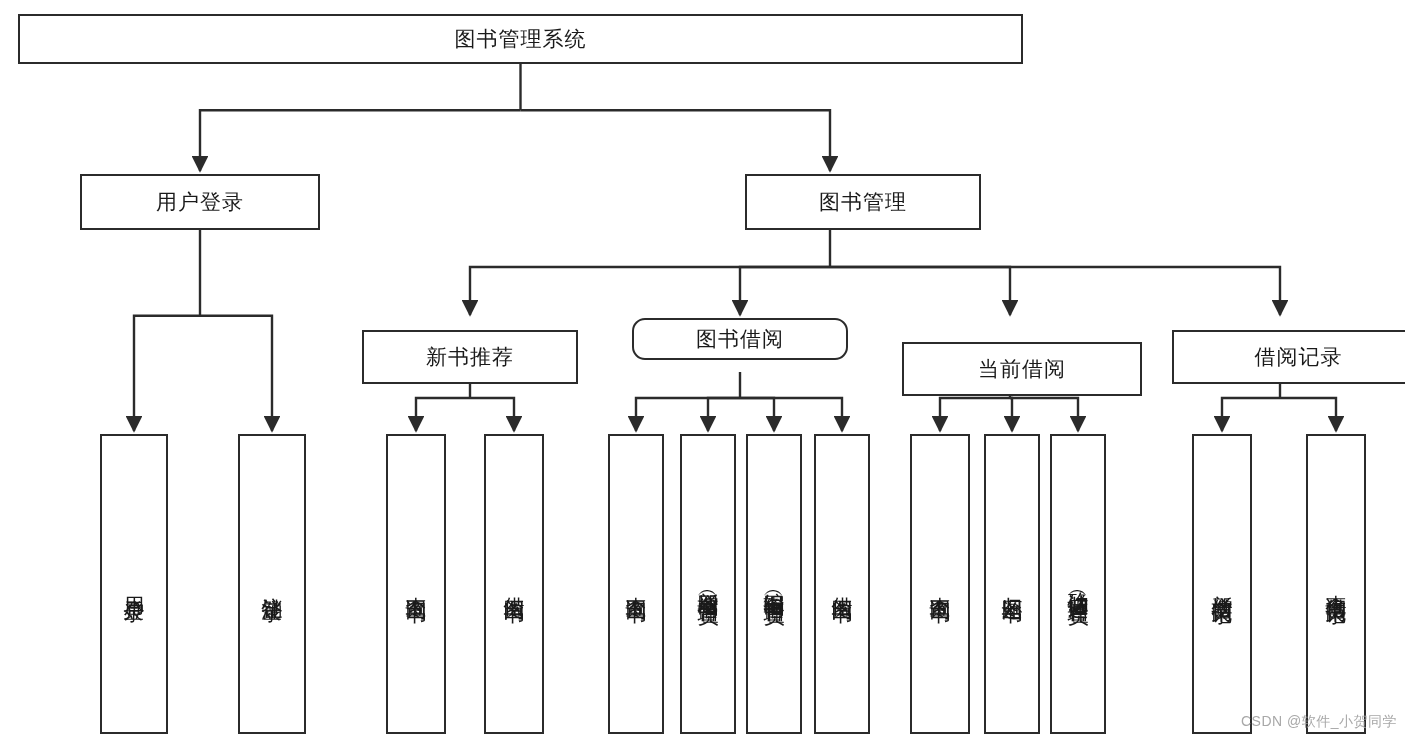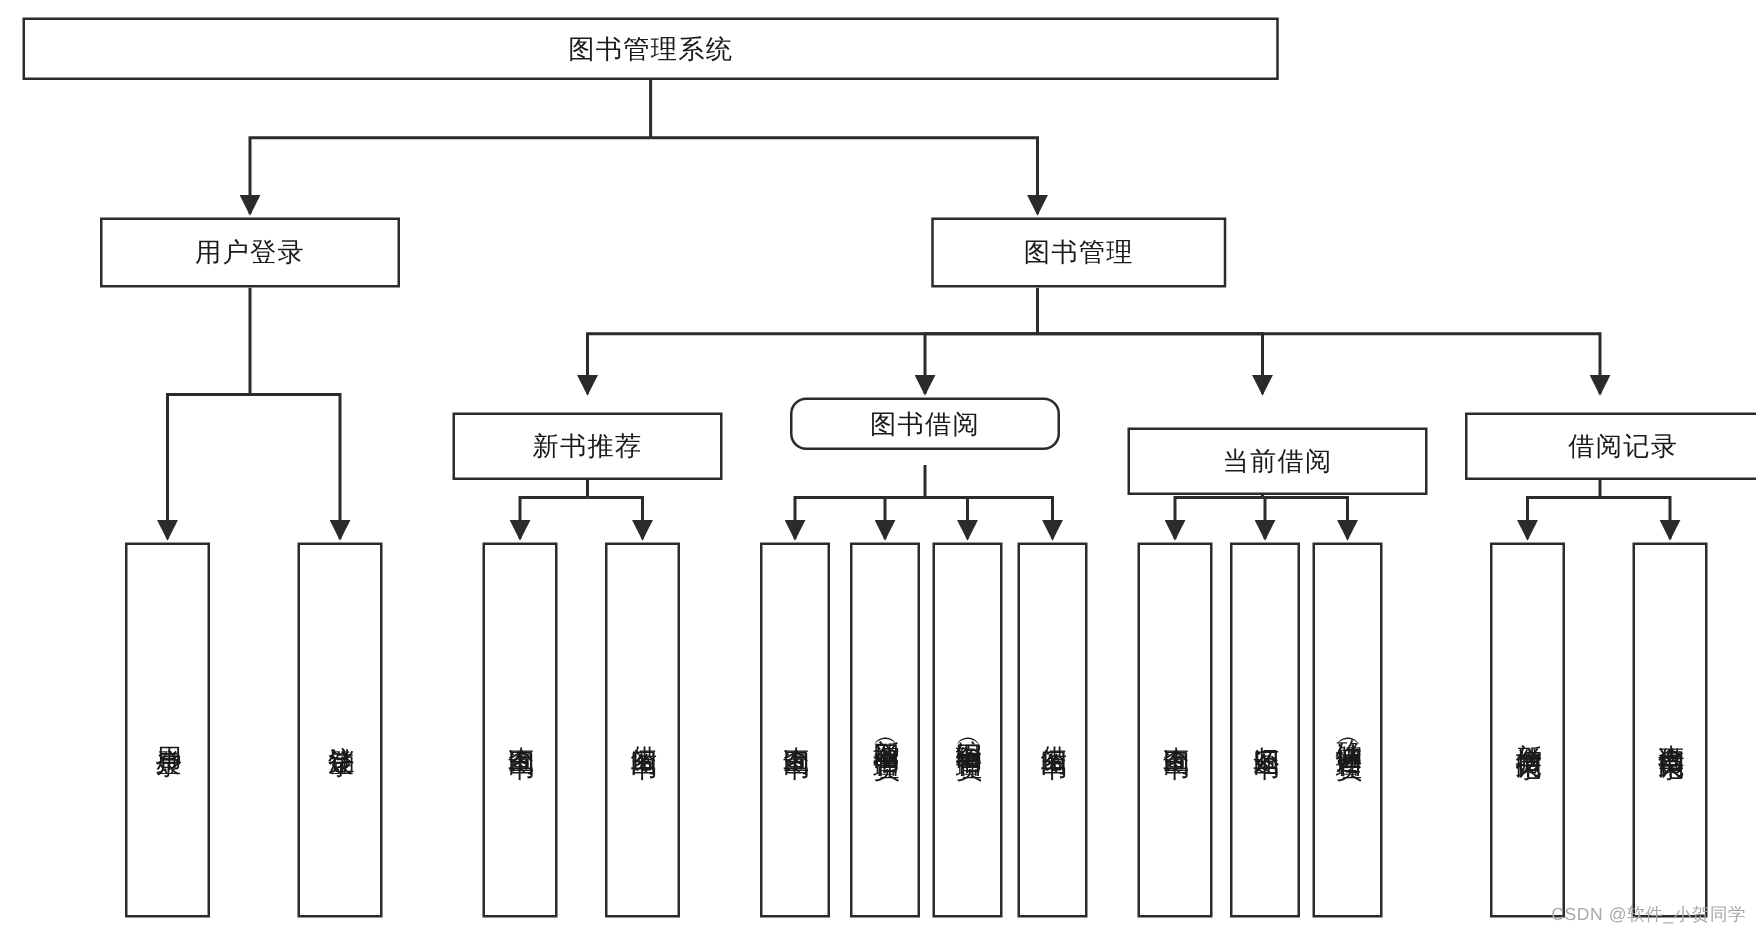--- a/index.html
+++ b/index.html
@@ -46,21 +46,21 @@
     padding: 10px 0;
   }
   .node.v span {
     writing-mode: vertical-rl;
     text-orientation: upright;
     display: block;
   }
   .watermark {
     position: absolute;
     right: 8px;
-    bottom: 6px;
+    bottom: 16px;
     font-size: 14px;
     color: #a8a8a8;
     letter-spacing: 0.5px;
     white-space: nowrap;
   }
 </style>
 </head>
 <body>
 
 <div id="canvas">

